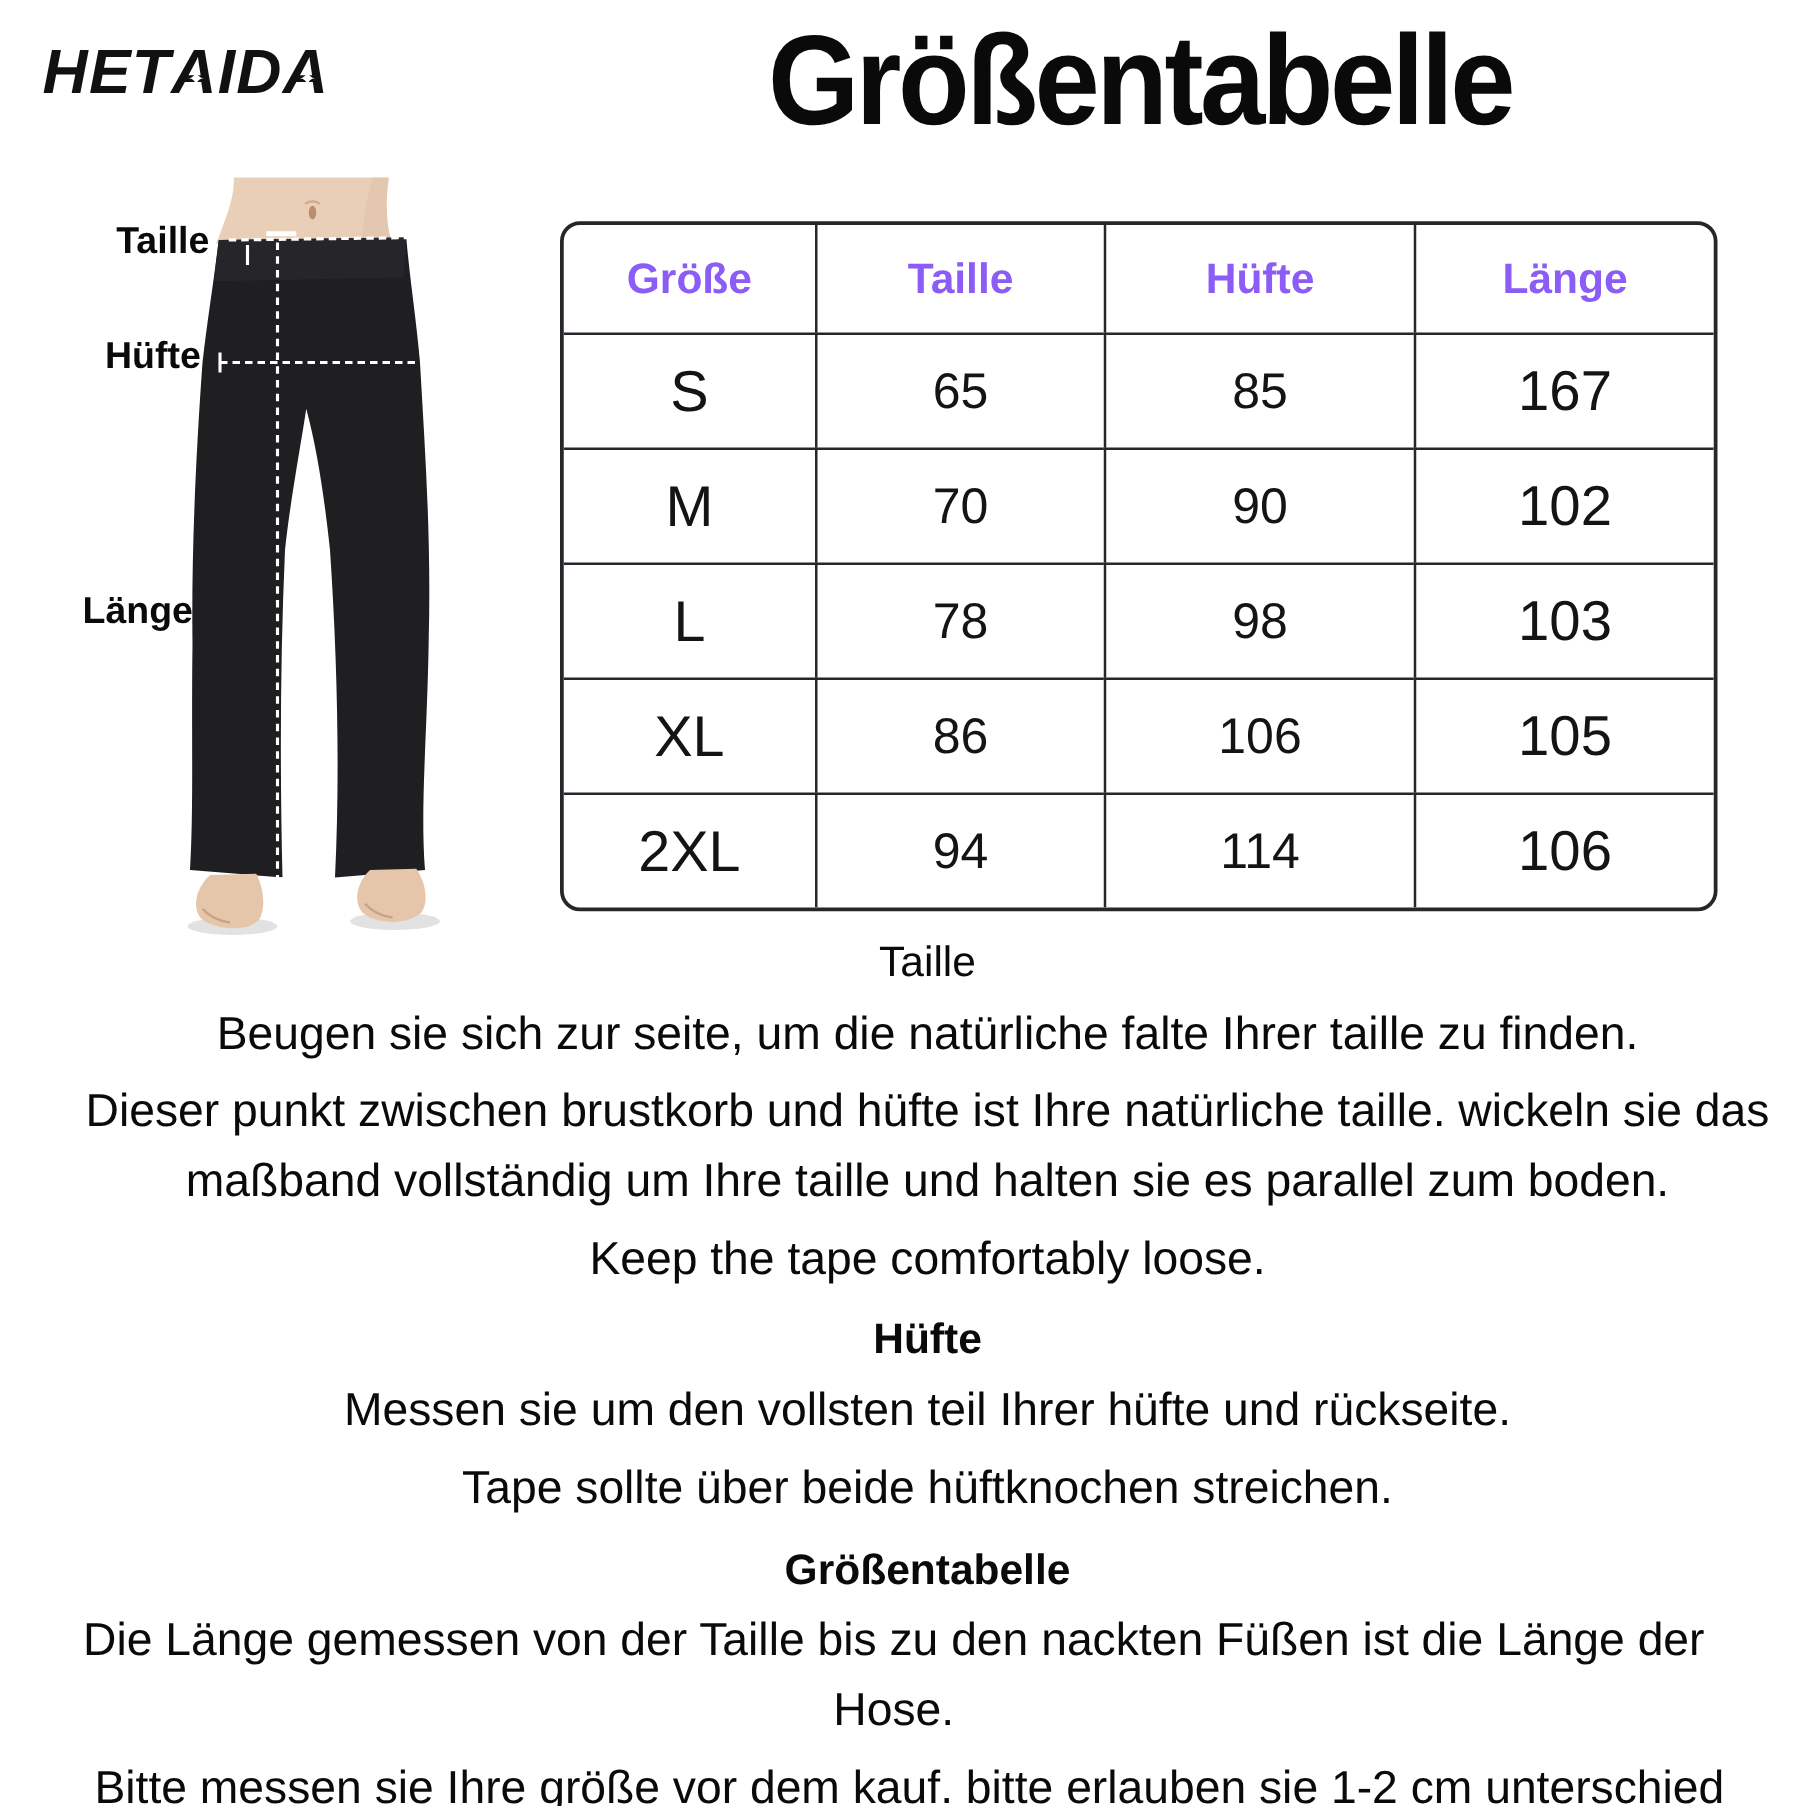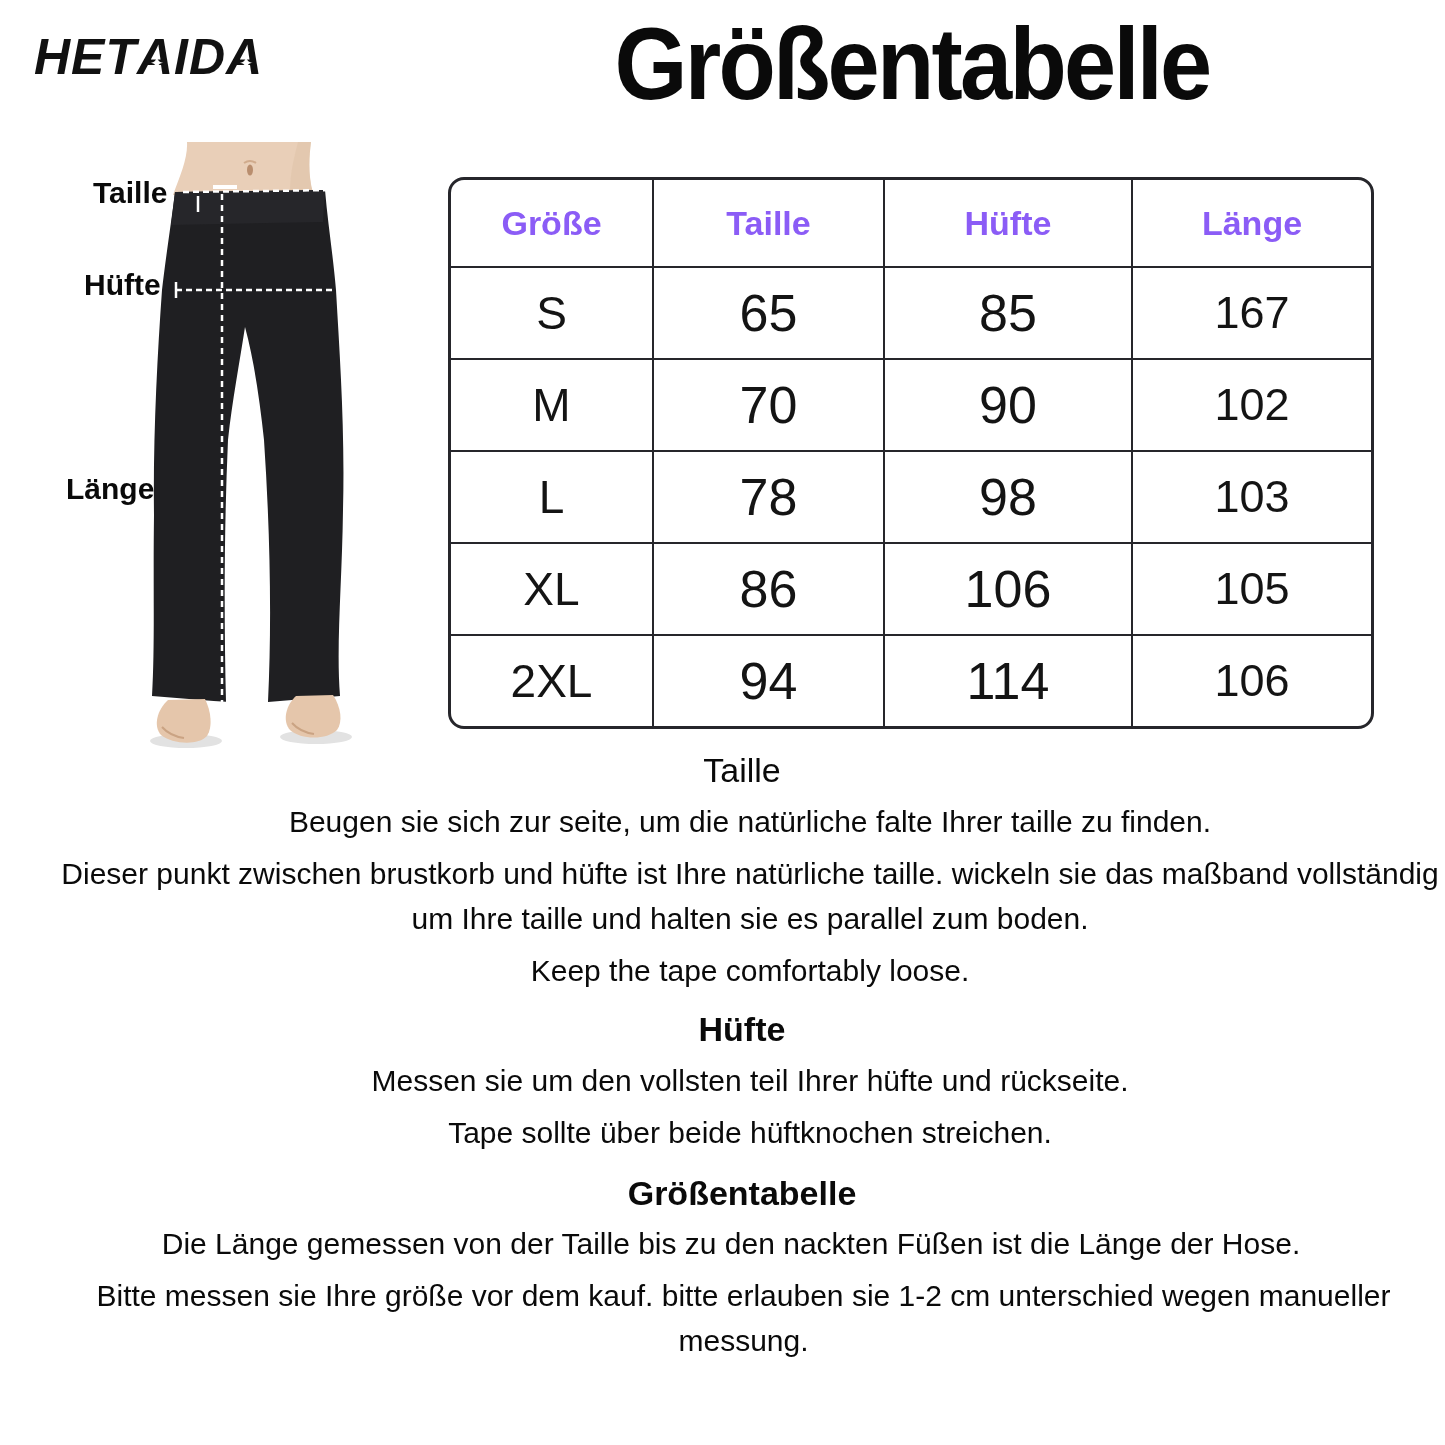--- a/index.html
+++ b/index.html
@@ -53,39 +53,39 @@
     display:grid;
     grid-template-columns:201px 231px 248px 240px;
     grid-template-rows:86px 92px 92px 92px 92px 92px;
     border:3px solid #26262b;
     border-radius:16px;
     overflow:hidden;
     background:#fff;
   }
   .size-table .cell{
     display:flex;align-items:center;justify-content:center;
-    font-size:52px;color:#141414;
+    font-size:40px;color:#141414;
     border:0 solid #26262b;
   }
   .size-table .cell:not(:nth-child(4n+1)){border-left-width:2.5px;}
   .size-table .cell:nth-child(n+5){border-top-width:2.5px;}
   .size-table .head{font-size:34px;font-weight:bold;color:#8b5cf6;}
   .size-table .size-col{font-size:46px;}
   .size-table .laenge-col{font-size:45px;}
 
   
   .instructions{
     position:absolute;left:45px;top:750px;width:1394px;
   }
   .instructions h3{
     font-size:34px;line-height:1.2;margin:0 0 8px 0;font-weight:bold;color:#0a0a0a;
   }
   .instructions h3.thin{font-weight:normal;}
   .instructions p{
-    font-size:30px;line-height:1.5;margin:0 0 7px 16px;color:#0a0a0a;
+    font-size:37px;line-height:1.5;margin:0 0 7px 0;color:#0a0a0a;
   }
   .gap-s{margin-bottom:16px !important;}
   .gap-m{margin-bottom:18px !important;}
   .sec-head-space{margin-top:10px !important;}
   .hose-p{max-width:1340px;}
   .note{
     margin-top:12px;
     font-size:32px;line-height:1.45;color:#e01212;max-width:1365px;
   }
 </style>

